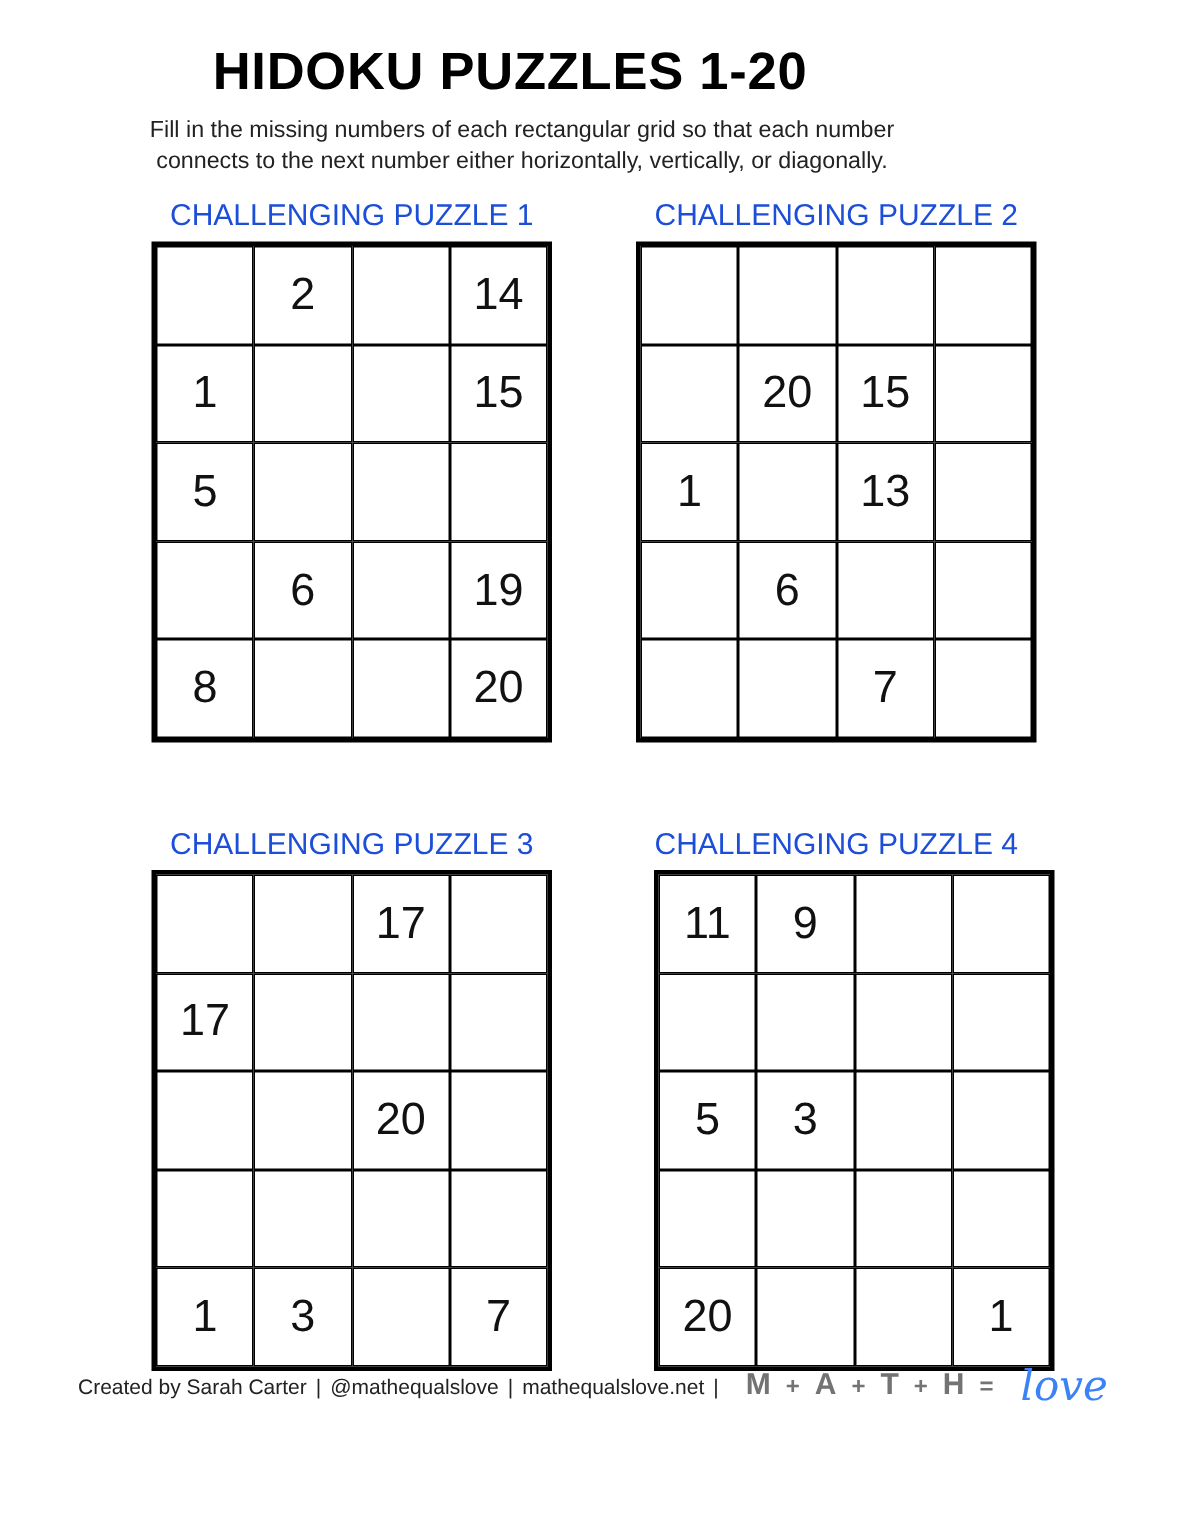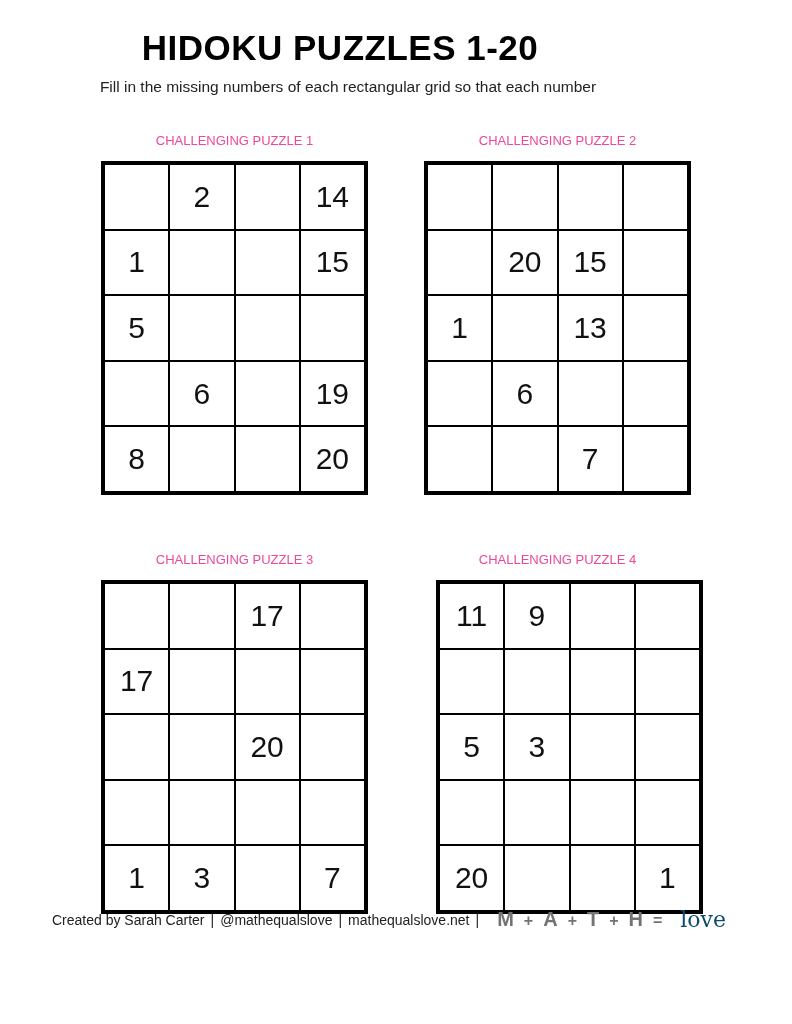--- a/index.html
+++ b/index.html
@@ -1,33 +1,34 @@
 <!DOCTYPE html>
 <html><head>
 <meta charset="utf-8">
 <style>
   html, body { margin:0; padding:0; background:#ffffff; }
   body { width:792px; height:1024px; position:relative; overflow:hidden; font-family:"Liberation Sans", sans-serif; color:#111; }
   .title { position:absolute; top:28px; left:0; width:680px; text-align:center; font-size:35px; font-weight:bold; letter-spacing:0.5px; color:#000; }
   .instructions { position:absolute; top:76px; left:0; width:696px; text-align:center; font-size:15.5px; line-height:21px; color:#222; }
-  .puzzle-label { position:absolute; width:267px; text-align:center; font-size:13px; color:#ec4899; }
+  .puzzle-label { position:absolute; width:267px; text-align:center; font-size:20px; color:#1d4ed8; }
   .grid { position:absolute; width:267px; height:334px; display:grid; grid-template-columns:repeat(4, 1fr); grid-template-rows:repeat(5, 1fr); border:3px solid #000; box-sizing:border-box; }
   .cell { border:1.5px solid #000; display:flex; align-items:center; justify-content:center; font-size:30px; color:#111; box-sizing:border-box; }
   .footer { position:absolute; top:907px; left:52px; display:flex; align-items:center; font-size:14px; color:#222; white-space:nowrap; }
   .footer .sep { margin:0 6px; }
   .footer .math { font-weight:bold; font-size:20px; color:#737373; margin-left:12px; letter-spacing:1px; }
   .footer .plus { font-weight:bold; font-size:16px; margin:0 9px; }
-  .footer .love { color:#0c4a6e; font-family:"DejaVu Serif", serif; font-size:22px; margin-left:8px; }
+  .footer .love { color:#3b82f6; font-family:"DejaVu Serif", serif; font-style:italic; font-size:28px; margin-left:8px; }
 </style>
 </head>
 <body>
 
 <div class="title">HIDOKU PUZZLES 1-20</div>
 <div class="instructions">
   <div>Fill in the missing numbers of each rectangular grid so that each number</div>
+  <div>connects to the next number either horizontally, vertically, or diagonally.</div>
 </div>
 
 <div class="puzzle-label" style="left:101px; top:133px;">CHALLENGING PUZZLE 1</div>
 <div class="grid" style="left:101px; top:161px;">
     <div class="cell"></div>
     <div class="cell">2</div>
     <div class="cell"></div>
     <div class="cell">14</div>
     <div class="cell">1</div>
     <div class="cell"></div>

